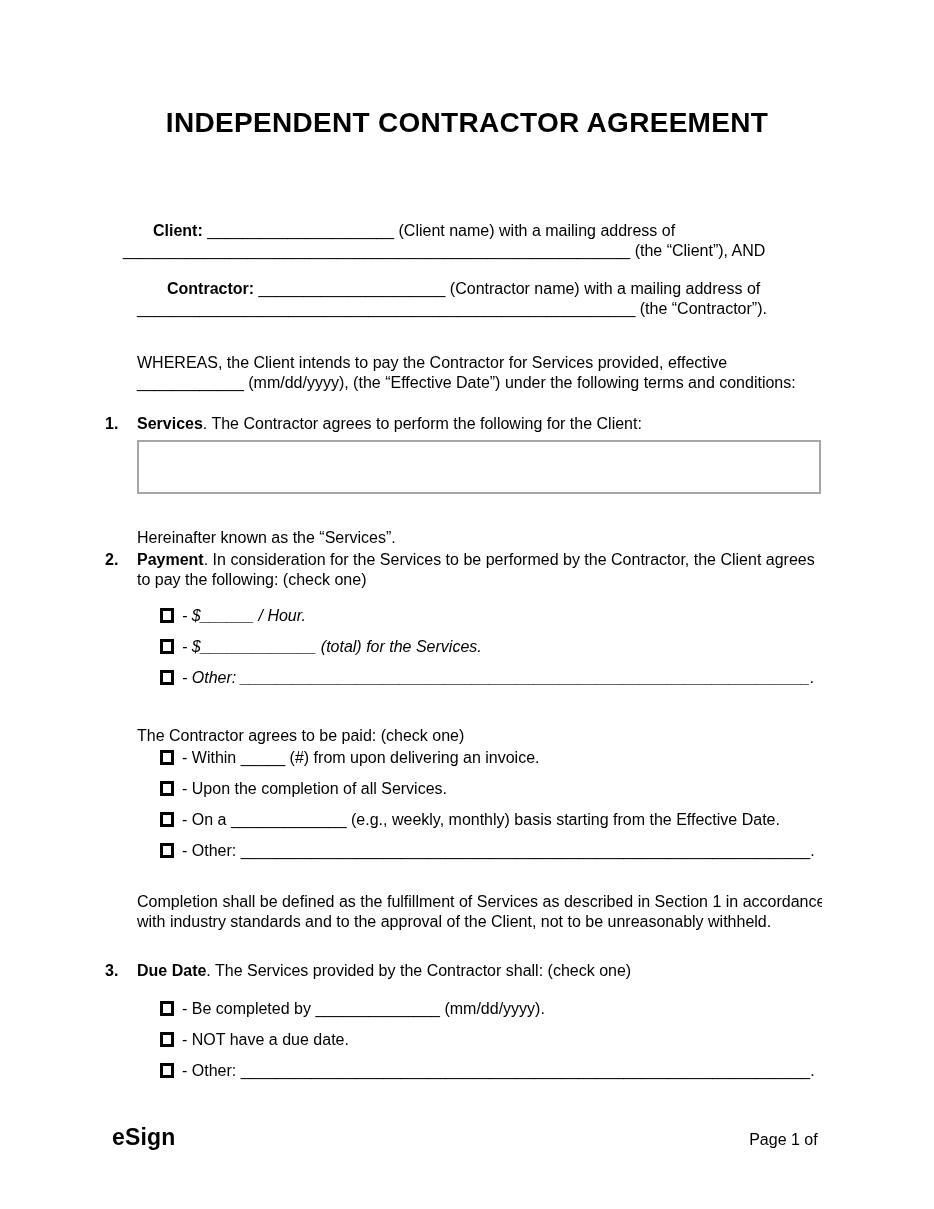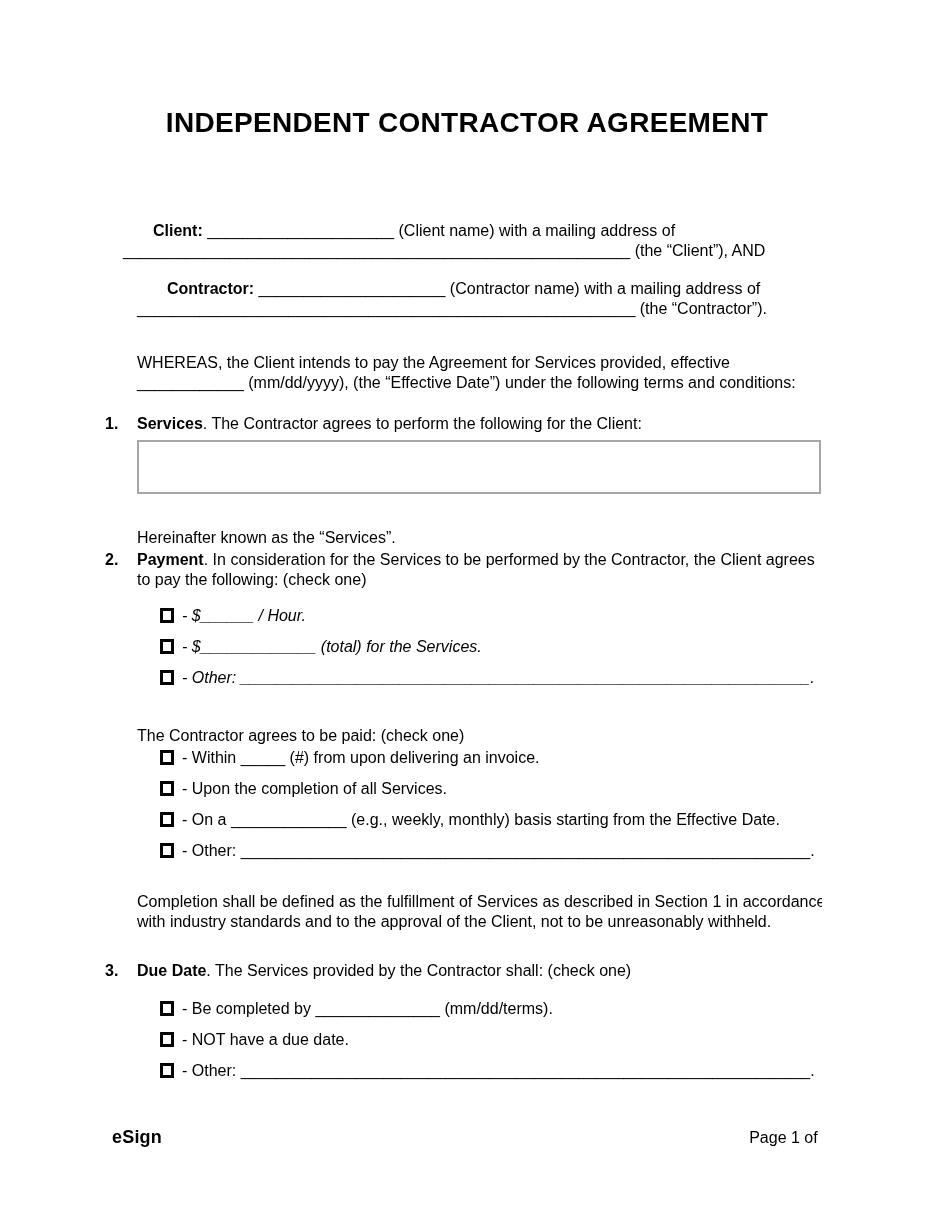--- a/index.html
+++ b/index.html
@@ -62,41 +62,41 @@
     background: #fff;
     cursor: pointer;
   }
   .paid-intro { top: 710px; left: 137px; width: 690px; }
   .completion { top: 876px; left: 137px; width: 690px; }
 
   .footer {
     top: 1127px; left: 112px; width: 719px;
     display: flex; justify-content: space-between; align-items: baseline;
   }
-  .brand { font-size: 18px; font-weight: bold; letter-spacing: 0.2px; }
+  .brand { font-size: 23px; font-weight: bold; letter-spacing: 0.2px; }
 </style>
 </head>
 <body>
 
 <div class="page">
 
   <h1 class="abs title">INDEPENDENT CONTRACTOR AGREEMENT</h1>
 
 
   <div class="abs party-client">
     <div class="party-line1"><span class="b">Client:</span><span> _____________________</span><span> (Client name) with a mailing address of</span></div>
     <div class="party-line2"><span>_________________________________________________________</span><span> (the “Client”), AND</span></div>
   </div>
 
   <div class="abs party-contractor">
     <div class="party-line1"><span class="b">Contractor:</span><span> _____________________</span><span> (Contractor name) with a mailing address of</span></div>
     <div class="party-line2"><span>________________________________________________________</span><span> (the “Contractor”).</span></div>
   </div>
 
-  <p class="abs whereas">WHEREAS, the Client intends to pay the Agreement for Services provided, effective ____________ (mm/dd/yyyy), (the “Effective Date”) under the following terms and conditions:</p>
+  <p class="abs whereas">WHEREAS, the Client intends to pay the Contractor for Services provided, effective ____________ (mm/dd/yyyy), (the “Effective Date”) under the following terms and conditions:</p>
 
   <div class="abs section sec-services">
     <span class="sec-num">1.</span>
     <span class="sec-body"><span class="b">Services</span><span>. The Contractor agrees to perform the following for the Client:</span></span>
   </div>
 
   <div class="abs services-box"></div>
 
   <p class="abs hereinafter">Hereinafter known as the “Services”.</p>
 
@@ -144,21 +144,21 @@
   <p class="abs completion">Completion shall be defined as the fulfillment of Services as described in Section 1 in accordance with industry standards and to the approval of the Client, not to be unreasonably withheld.</p>
 
   <div class="abs section sec-duedate">
     <span class="sec-num">3.</span>
     <span class="sec-body"><span class="b">Due Date</span><span>. The Services provided by the Contractor shall: (check one)</span></span>
   </div>
 
   <div class="abs opt-group grp-due">
     <div class="opt-row">
       <span class="checkbox"></span>
-      <span>- Be completed by ______________ (mm/dd/terms).</span>
+      <span>- Be completed by ______________ (mm/dd/yyyy).</span>
     </div>
     <div class="opt-row">
       <span class="checkbox"></span>
       <span>- NOT have a due date.</span>
     </div>
     <div class="opt-row">
       <span class="checkbox"></span>
       <span>- Other: ________________________________________________________________.</span>
     </div>
   </div>

